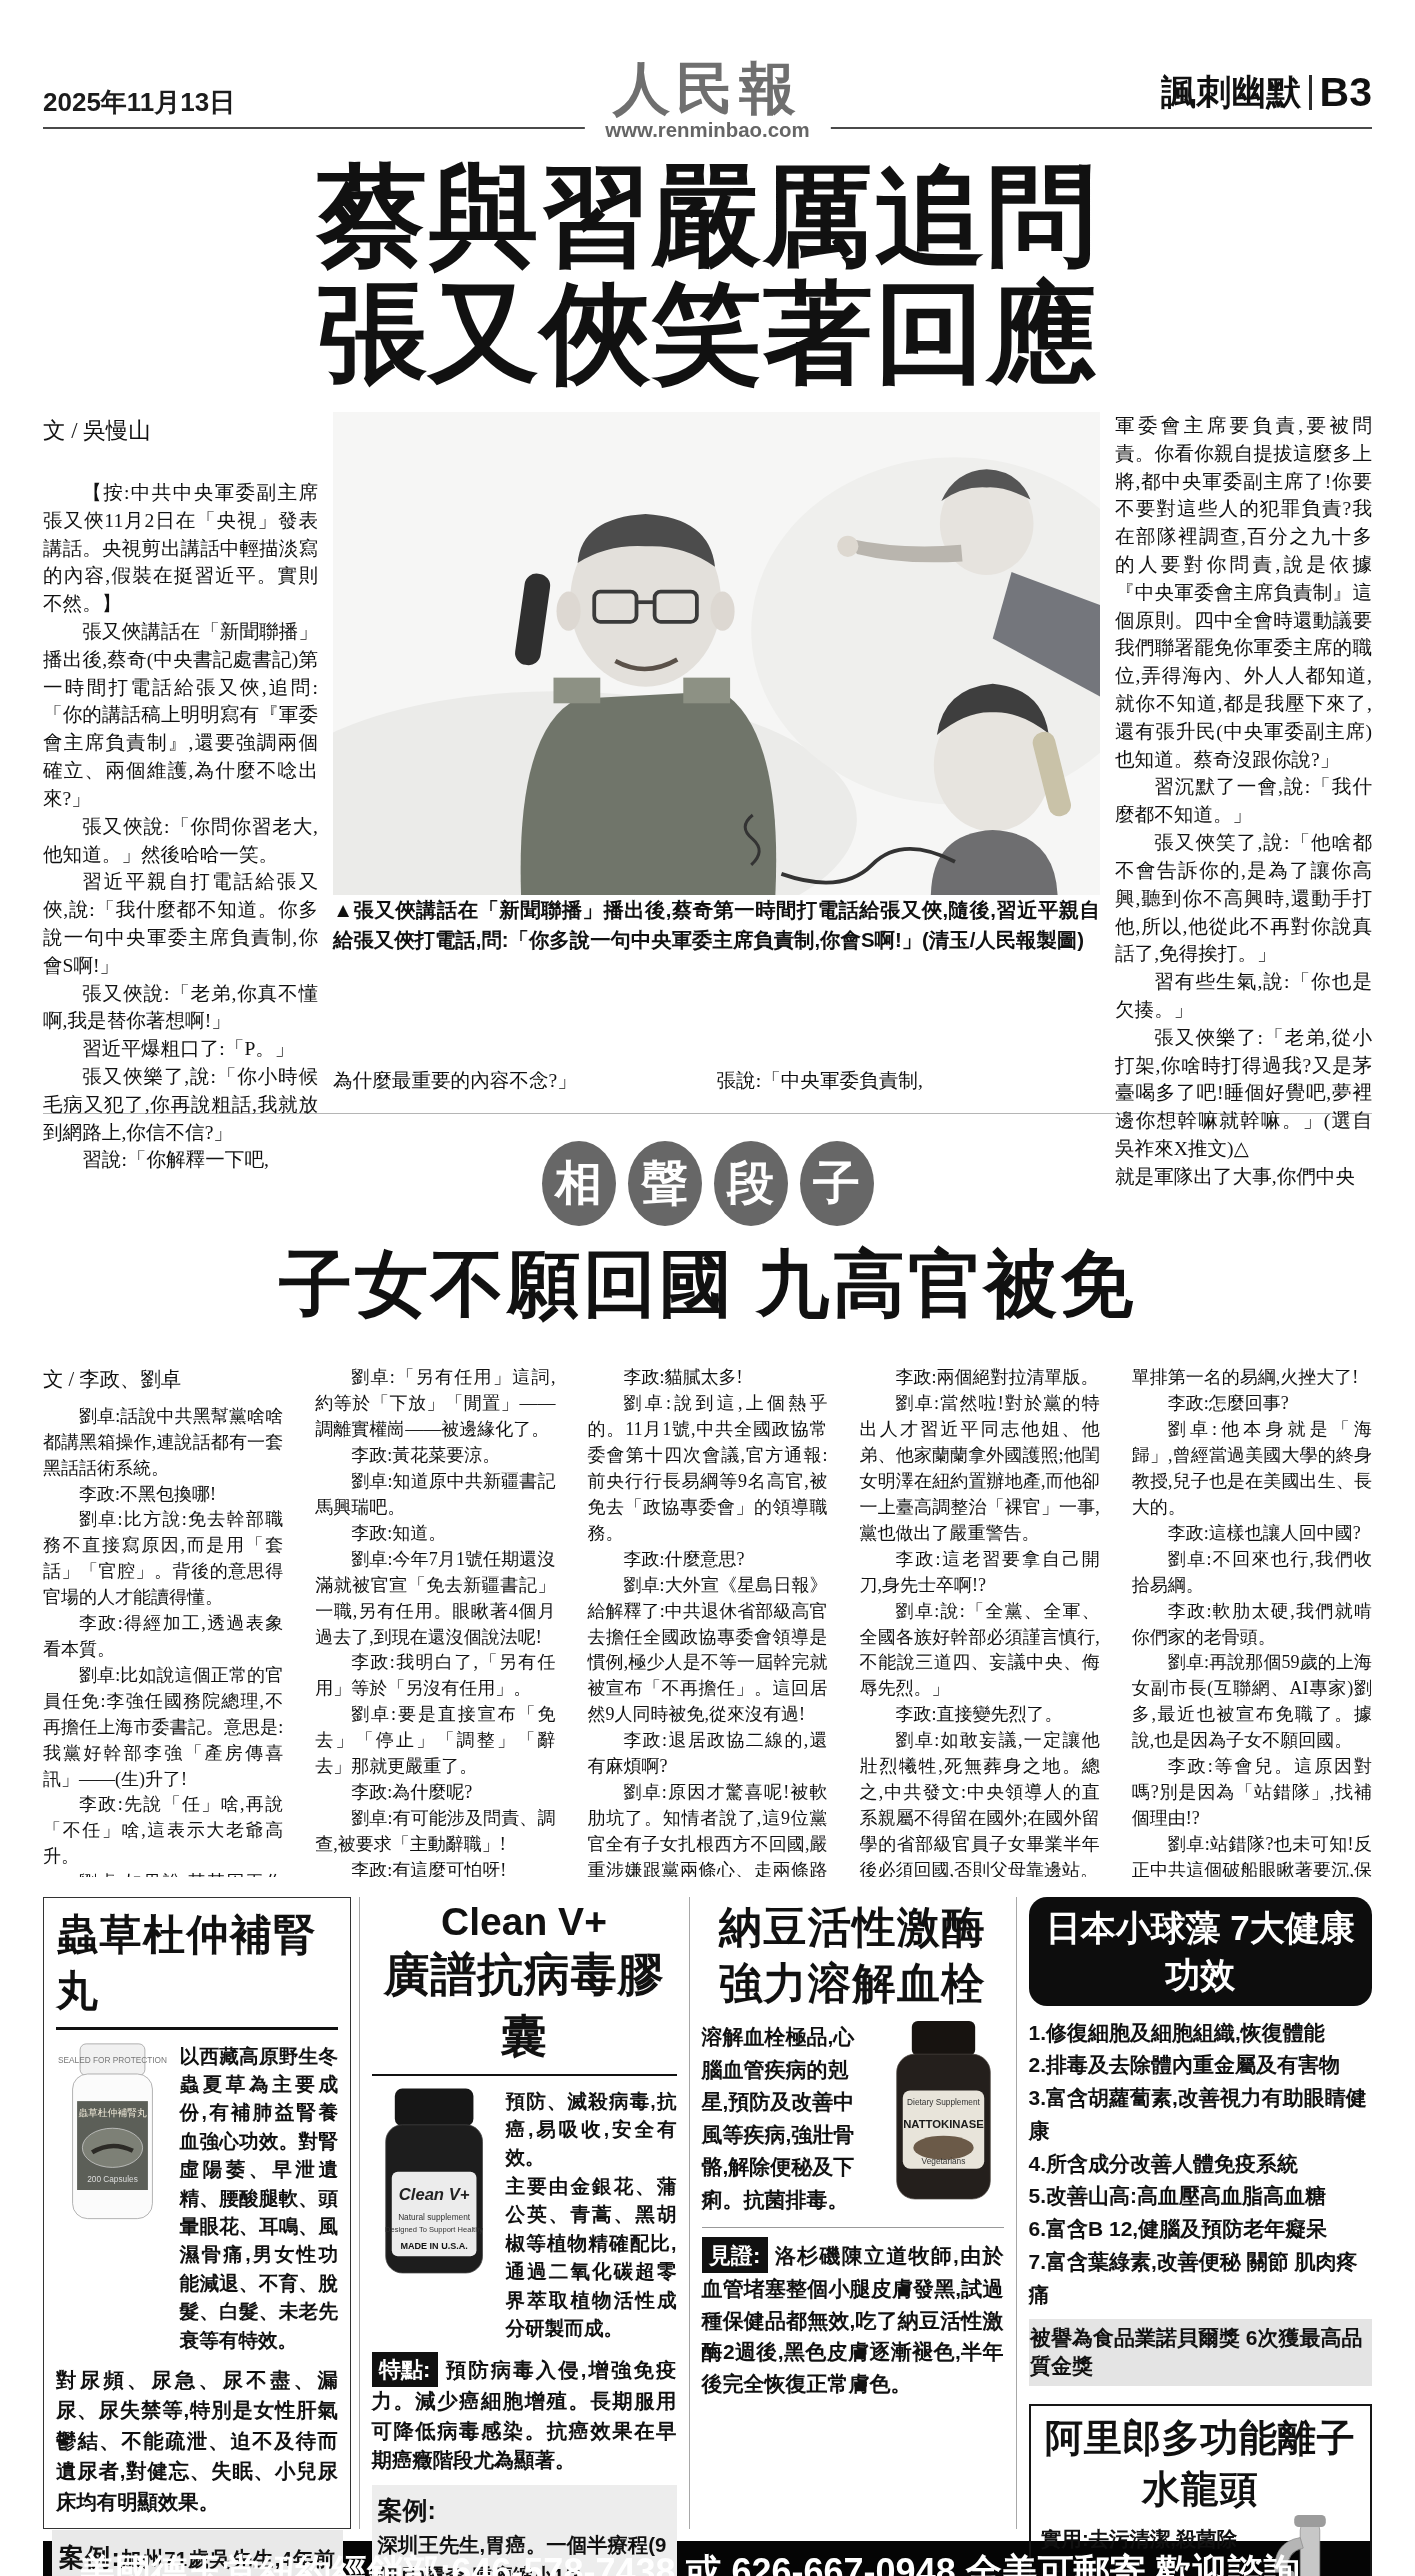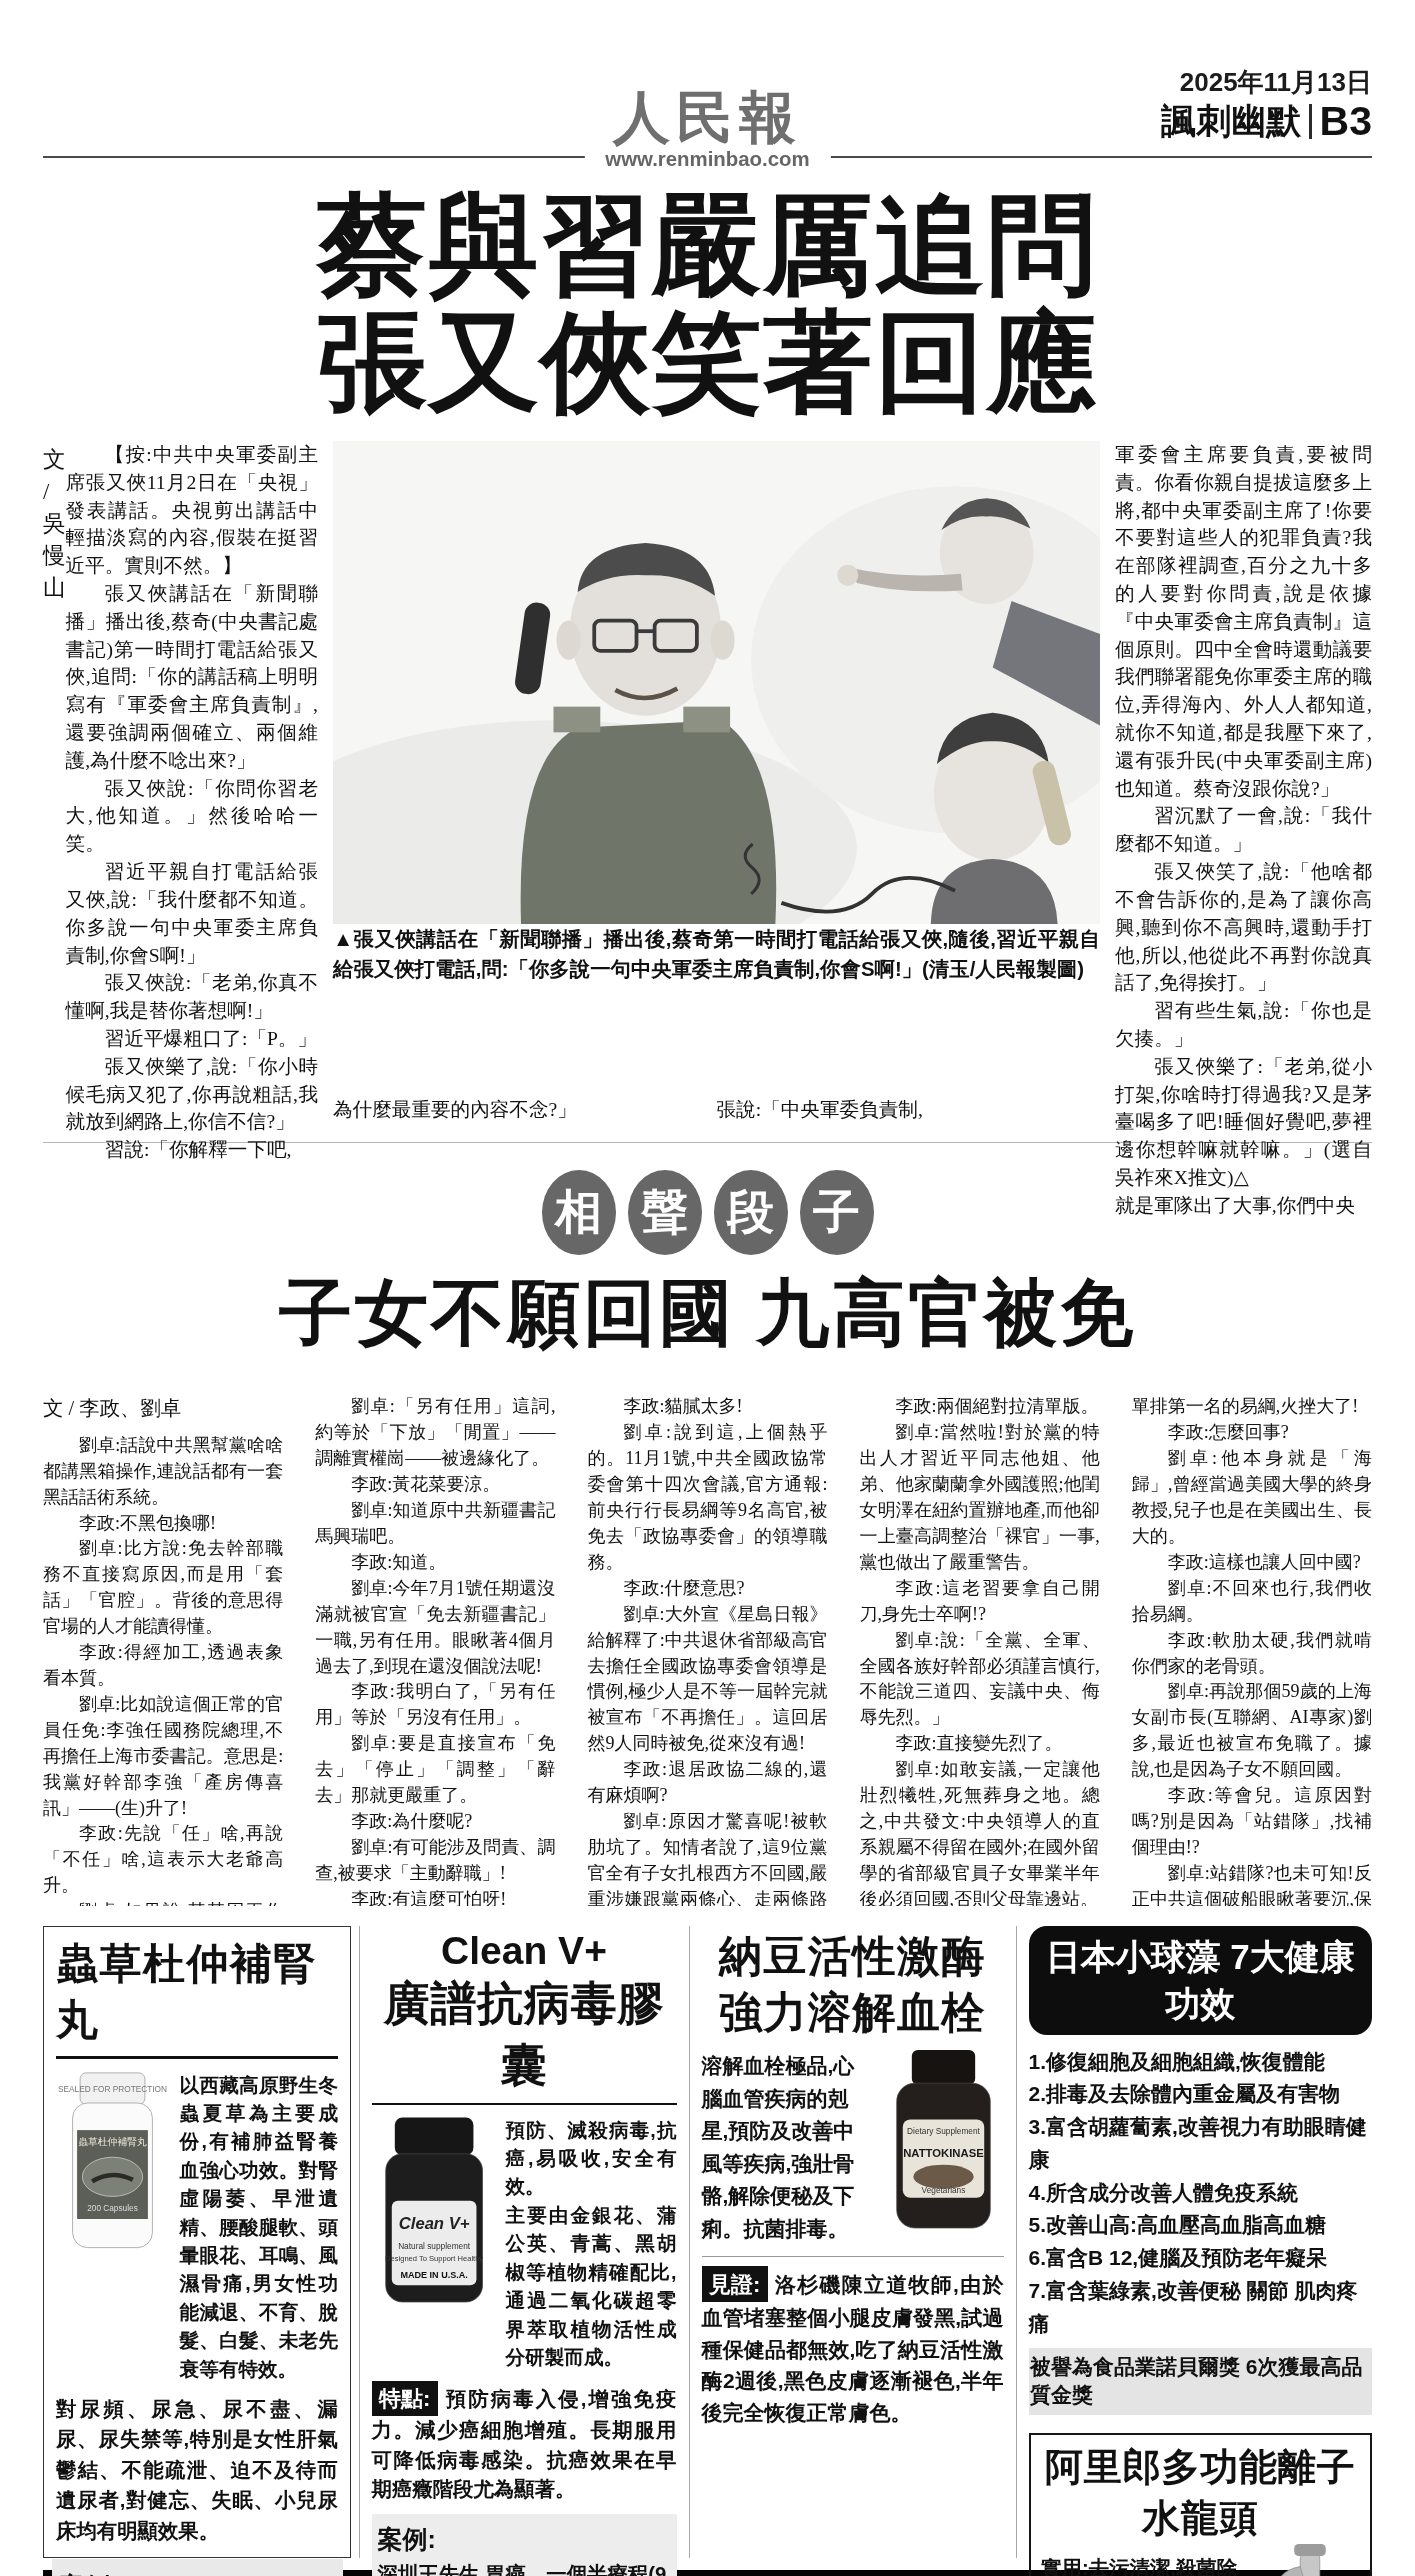--- a/index.html
+++ b/index.html
@@ -2,38 +2,38 @@
 <html style="font-size:12px"><head>
 <meta charset="utf-8">
 <style>
   html,body{margin:0;padding:0;background:#9a9a9a;}
   .page{width:1415px;height:2576px;margin:0 auto;background:#fff;box-sizing:border-box;
         padding:0 43px;overflow:hidden;position:relative;color:#111;
         font-family:"Liberation Serif","DejaVu Serif",serif;}
 
   
   .hdr{position:relative;display:flex;justify-content:space-between;align-items:flex-end;
-       margin-top:69px;padding-bottom:9px;border-bottom:2.3px solid #4a4a4a;flex-direction:column;}
+       margin-top:69px;padding-bottom:9px;border-bottom:2.3px solid #4a4a4a;}
   .hdr-date{font:700 26px/1 "Liberation Sans","DejaVu Sans",sans-serif;color:#1c1c1c;padding-bottom:3px;}
   .hdr-right{display:flex;align-items:center;gap:8px;font-family:"Liberation Sans","DejaVu Sans",sans-serif;padding-bottom:1.5px;}
   .hdr-section{font-size:35px;font-weight:700;}
   .hdr-sep{width:2.3px;height:35px;background:#2b2b2b;}
   .hdr-page{font-size:41px;font-weight:800;}
   .masthead-wrap{position:absolute;left:50%;bottom:-18px;transform:translateX(-50%);
        background:#fff;padding:0 21px;text-align:center;}
   .masthead{font-size:57px;line-height:1;font-weight:900;color:#6f6f6f;letter-spacing:6px;}
   .website{font:700 20.4px/1.35 "Liberation Sans","DejaVu Sans",sans-serif;color:#666;}
 
   
   .headline1{text-align:center;margin:30px 0 18px;}
   .headline1 h1{margin:0;font-size:110px;line-height:1.07;font-weight:900;letter-spacing:1.5px;}
 
   
   .art1{display:flex;gap:15px;height:683px;margin-top:7.5px;}
-  .colL{width:275px;flex:none;display:flex;flex-direction:row;font-size:19.6px;line-height:1.42;}
+  .colL{width:275px;flex:none;display:flex;flex-direction:column;font-size:19.6px;line-height:1.42;}
   .byline{font-size:22.6px;margin:3px 0 32px;}
   .bodytext p{margin:0;text-indent:2em;text-align:justify;}
   .bodytext p.noindent{text-indent:0;}
   .cartoon-col{flex:1;display:flex;flex-direction:column;min-width:0;}
   .cartoon-frame{width:100%;height:483px;background:#f6f6f5;}
   .caption{font:700 20.4px/1.5 "Liberation Sans","DejaVu Sans",sans-serif;text-align:justify;}
   .under-row{margin-top:auto;display:flex;font-size:19.6px;line-height:1.4;}
   .under-row span{flex:1;}
   .colR{width:257px;flex:none;display:flex;flex-direction:column;font-size:19.6px;line-height:1.42;}
   .colR .tail{margin-top:auto;}

